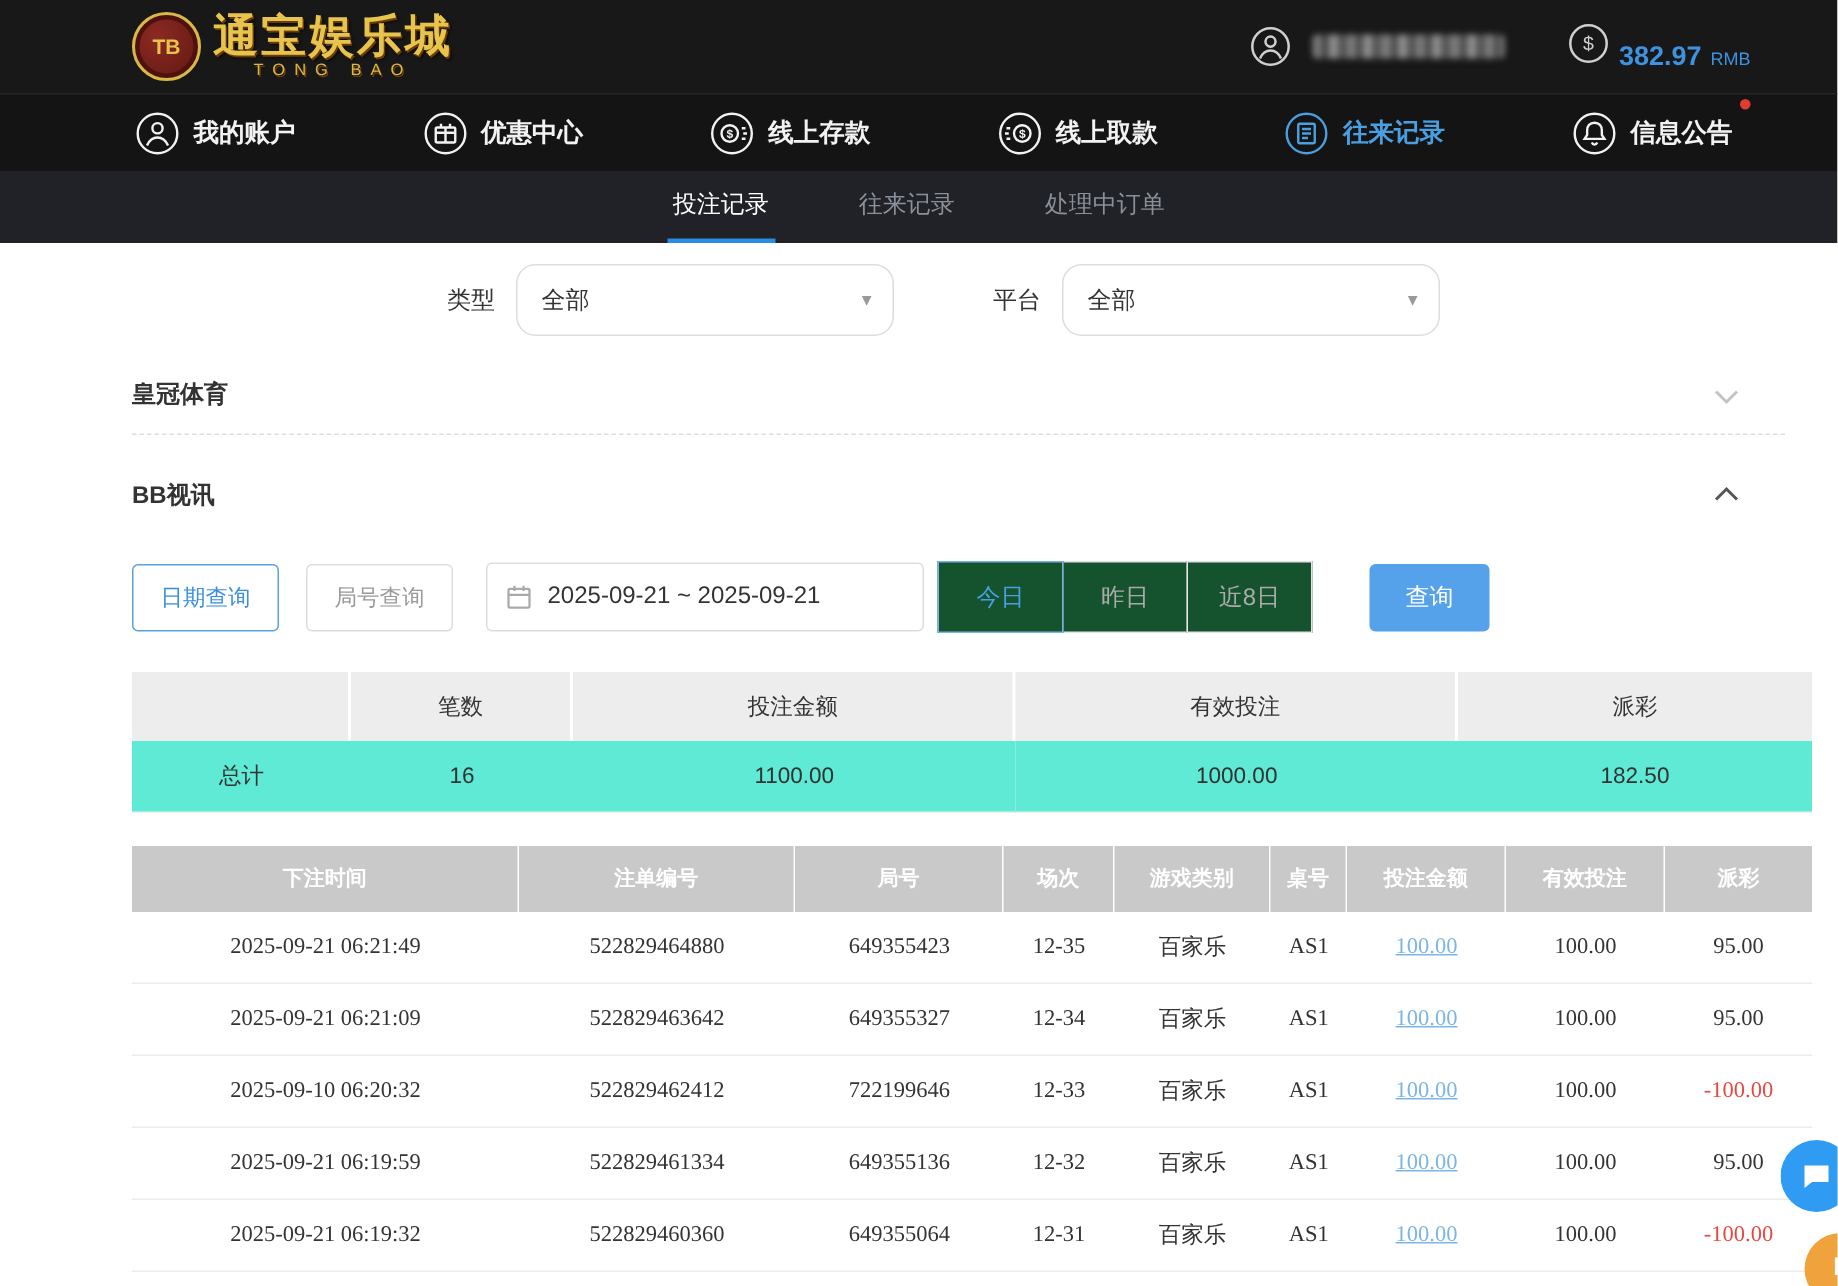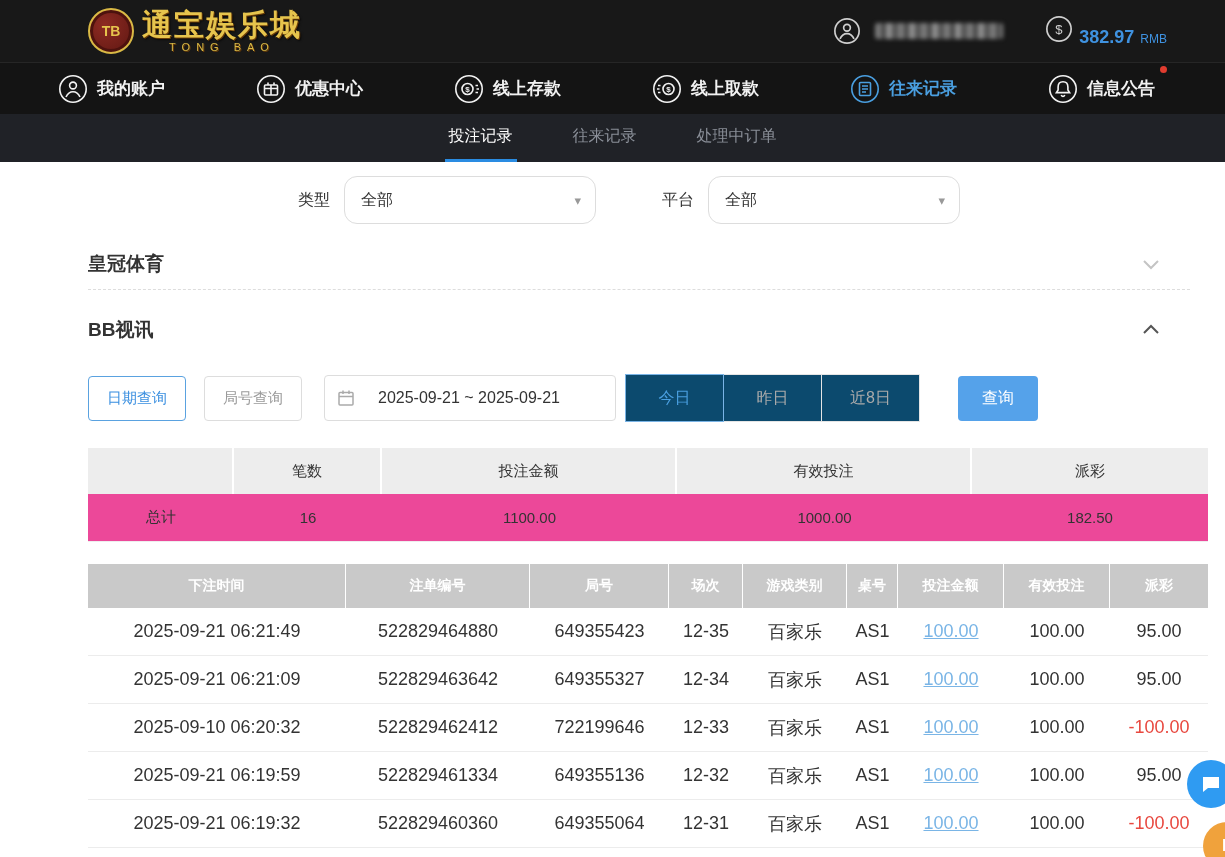--- a/index.html
+++ b/index.html
@@ -21,21 +21,21 @@
   .tr-icon { width:28px; height:28px; color:#cfcfcf; flex:0 0 auto; }
   .blur-name { width:128px; height:16px; border-radius:3px;
     background:repeating-linear-gradient(90deg,#7a7a7a 0 6px,#4a4a4a 6px 11px,#8d8d8d 11px 17px,#555 17px 23px);
     filter:blur(2px); }
   .balance-wrap { display:flex; align-items:baseline; gap:6px; margin-left:28px; }
   .balance { color:#3f92e0; font-size:18px; font-weight:bold; }
   .currency { color:#3f92e0; font-size:12px; }
 
   
   .mainnav { height:52px; background:#141414; border-top:1px solid #262626; display:flex; align-items:center;
-    justify-content:space-between; padding:0 70px 0 58px; position:relative; }
+    justify-content:space-between; padding:0 70px 0 90px; position:relative; }
   .nav-item { display:flex; align-items:center; gap:9px; color:#f2f2f2; font-size:17px; font-weight:bold;
     cursor:pointer; position:relative; }
   .nav-item .nicon { width:30px; height:30px; color:#f2f2f2; }
   .nav-item.active, .nav-item.active .nicon { color:#4a9fe0; }
   .red-dot { position:absolute; top:-8px; right:-12px; width:7px; height:7px; border-radius:50%; background:#e03c2f; }
 
   
   .subtabs { height:48px; background:#202227; display:flex; align-items:stretch; justify-content:center; gap:52px; }
   .subtab { color:#8a8f98; font-size:16px; display:flex; align-items:center; cursor:pointer;
     border-bottom:3px solid transparent; padding:0 4px; }
@@ -47,59 +47,59 @@
   .filters { display:flex; align-items:center; margin:14px 0 0 210px; gap:14px; }
   .f-label { font-size:16px; color:#333; }
   .dropdown { width:252px; height:48px; border:1px solid #ddd; border-radius:13px; background:#fff;
     display:flex; align-items:center; justify-content:space-between; padding:0 14px 0 16px; cursor:pointer; }
   .dropdown .val { font-size:16px; color:#333; }
   .dropdown .caret { color:#999; font-size:13px; }
   .f-gap { width:38px; }
 
   .section-row { display:flex; align-items:center; justify-content:space-between; height:52px; margin-top:14px; }
   .section-row.dashed { border-bottom:1px dashed #ddd; }
-  .sec-title { font-size:19px; font-weight:bold; color:#333; }
+  .sec-title { font-size:16px; font-weight:bold; color:#333; }
   .chev { width:22px; height:22px; margin-right:28px; cursor:pointer; }
   .chev.down { color:#c4c4c4; }
   .chev.up { color:#555; }
 
   
   .query-row { display:flex; align-items:center; margin-top:18px; gap:0; }
   .qbtn { height:45px; border-radius:4px; background:#fff; font-size:15px; display:flex; align-items:center;
     justify-content:center; cursor:pointer; padding:0 18px; }
   .qbtn.date-q { border:1px solid #5aa2e0; color:#3a8fe0; }
   .qbtn.round-q { border:1px solid #ddd; color:#999; margin-left:18px; }
   .datebox { height:46px; width:292px; border:1px solid #ddd; border-radius:4px; margin-left:22px;
-    display:flex; align-items:center; gap:23px; padding:0 12px; cursor:pointer; }
+    display:flex; align-items:center; gap:10px; padding:0 12px; cursor:pointer; }
   .datebox .cal { width:18px; height:18px; color:#aaa; }
   .datebox .dval { font-size:16px; color:#333; }
   .seg-group { display:flex; margin-left:10px; }
-  .seg { height:48px; width:99px; display:flex; align-items:center; justify-content:center; font-size:16px;
-    cursor:pointer; background:#0c4a6e; border:1px solid #e5e5e5; color:#aaa; margin-left:-1px; }
+  .seg { height:48px; width:84px; display:flex; align-items:center; justify-content:center; font-size:16px;
+    cursor:pointer; background:#14532d; border:1px solid #e5e5e5; color:#aaa; margin-left:-1px; }
   .seg.active { border:1px solid #7ab4e6; color:#4a9fe0; position:relative; z-index:1; }
   .search-btn { height:45px; width:80px; margin-left:38px; background:#55a2ea; color:#fff; font-size:16px;
     border:none; border-radius:4px; cursor:pointer; display:flex; align-items:center; justify-content:center; }
 
   
   .summary { margin-top:26px; width:1120px; }
   .s-row { display:flex; }
   .s-cell { display:flex; align-items:center; justify-content:center; font-size:15px; height:46px; }
   .s-row.head .s-cell { background:#ededed; border-right:2px solid #fff; color:#333; }
   .s-row.head .s-cell:last-child { border-right:none; }
-  .s-row.body .s-cell { background:#ec4899; height:48px; border-bottom:1px solid #eee; }
+  .s-row.body .s-cell { background:#5eead4; height:48px; border-bottom:1px solid #eee; }
   .sc0{width:146px;} .sc1{width:148px;} .sc2{width:295px;} .sc3{width:295px;} .sc4{width:236px;}
 
   
   .dtable { margin-top:22px; width:1120px; }
   .thead { display:flex; background:#c9c9c9; }
   .th { color:#fff; font-size:14px; font-weight:bold; height:44px; display:flex; align-items:center;
     justify-content:center; border-right:1px solid #fff; }
   .th:last-child { border-right:none; }
   .trow { display:flex; border-bottom:1px solid #ececec; background:#fff; }
-  .td { font-size:18px; color:#333; height:47px; display:flex; align-items:center; justify-content:center; }
+  .td { font-size:15px; color:#333; height:47px; display:flex; align-items:center; justify-content:center;font-family:Liberation Serif, serif; }
   .c-time{width:258px;} .c-order{width:184px;} .c-round{width:139px;} .c-session{width:74px;}
   .c-game{width:104px;} .c-table{width:51px;} .c-bet{width:106px;} .c-valid{width:106px;} .c-payout{width:98px;}
   .bet-link { color:#7ab5e6; text-decoration:underline; cursor:pointer; }
   .td.neg { color:#e8483f; }
 
   
   .float-btn { position:fixed; border-radius:50%; display:flex; align-items:center; justify-content:center;
     cursor:pointer; color:#fff; }
   .float-chat { width:48px; height:48px; right:-10px; top:760px; background:#2f9bf2; }
   .float-chat svg { width:24px; height:24px; }

